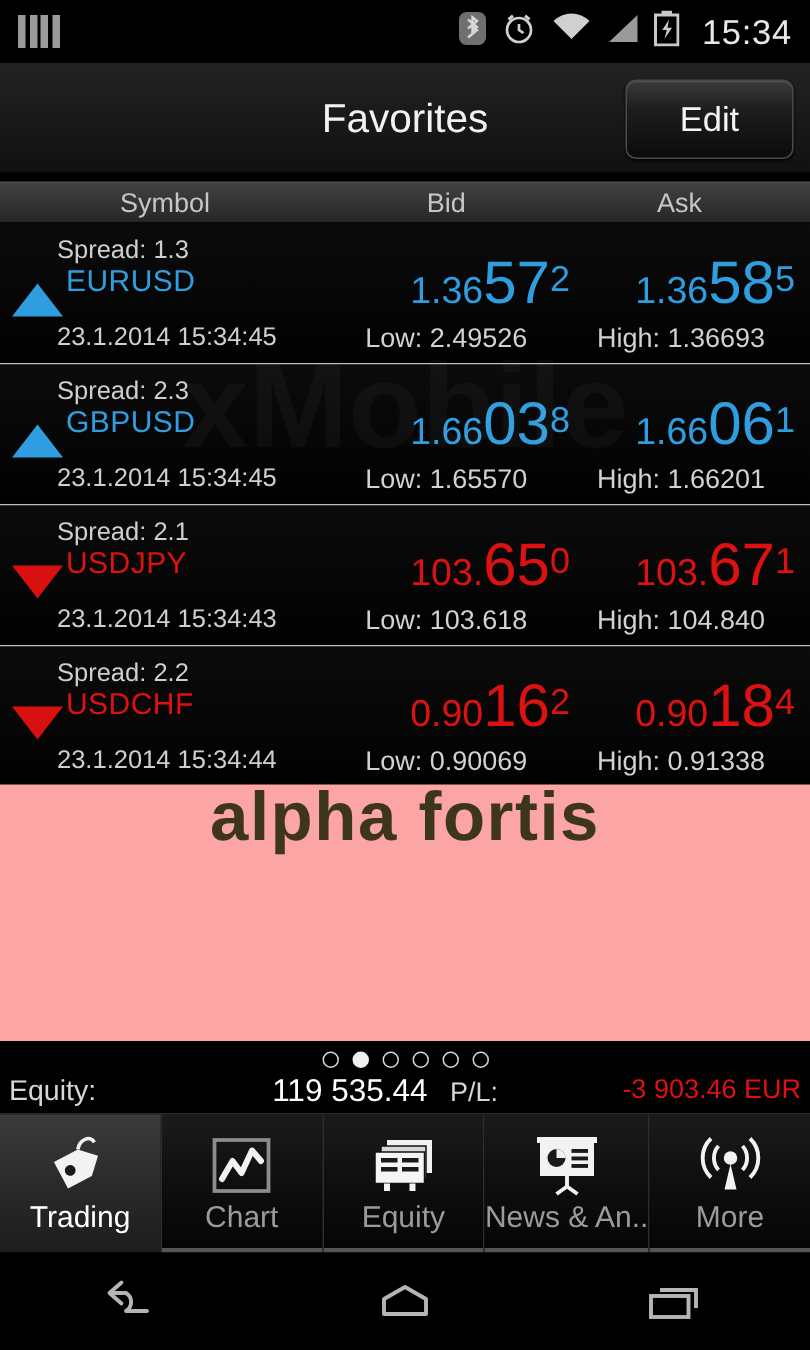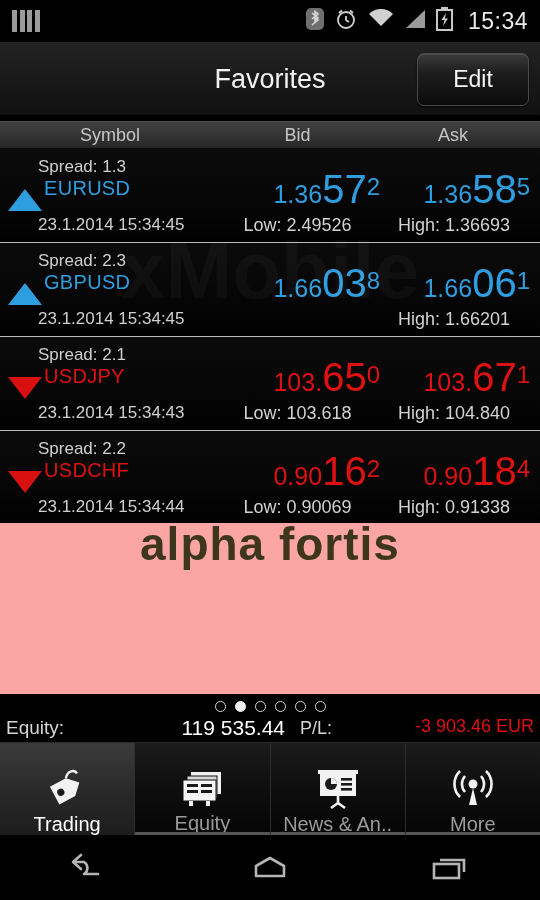--- a/index.html
+++ b/index.html
@@ -137,21 +137,21 @@
   .equity .val-pl { position:absolute; right:6px; top:0; color:#e01010; font-size:18px; }
 
   
   .tabbar {
     position:absolute; top:742px; left:0; width:540px; height:93px;
     display:flex; background:#0a0a0a;
     border-top:1px solid #2a2a2a;
   }
   .tab {
     position:relative; flex:1 1 0; display:flex; flex-direction:column;
-    align-items:center; justify-content:flex-start; padding-top:24px;
+    align-items:center; justify-content:flex-start; padding-top:12px;
     background:linear-gradient(180deg,#1b1b1b 0%,#0d0d0d 55%,#050505 100%);
     border-right:1px solid #2e2e2e; cursor:pointer;
   }
   .tab:last-child { border-right:none; }
   .tab.active {
     background:linear-gradient(180deg,#3b3b3b 0%,#2a2a2a 50%,#1d1d1d 100%);
   }
   .tab .ticon { height:44px; display:flex; align-items:center; justify-content:center; }
   .tab .tlabel { font-size:20px; color:#9b9b9b; margin-top:2px; white-space:nowrap; }
   .tab.active .tlabel { color:#ffffff; }
@@ -239,20 +239,21 @@
         <span class="lowhigh lo">Low: 2.49526</span>
         <span class="lowhigh hi">High: 1.36693</span>
       </div>
       <div class="row">
         <span class="spread">Spread: 2.3</span>
         <span class="arrow up"></span>
         <span class="symbol blue">GBPUSD</span>
         <span class="ts">23.1.2014 15:34:45</span>
         <span class="price bid blue"><span class="p-small">1.66</span><span class="p-big">03</span><span class="p-sup">8</span></span>
         <span class="price ask blue"><span class="p-small">1.66</span><span class="p-big">06</span><span class="p-sup">1</span></span>
+        <span class="lowhigh lo">Low: 1.65570</span>
         <span class="lowhigh hi">High: 1.66201</span>
       </div>
       <div class="row">
         <span class="spread">Spread: 2.1</span>
         <span class="arrow down"></span>
         <span class="symbol red">USDJPY</span>
         <span class="ts">23.1.2014 15:34:43</span>
         <span class="price bid red"><span class="p-small">103.</span><span class="p-big">65</span><span class="p-sup">0</span></span>
         <span class="price ask red"><span class="p-small">103.</span><span class="p-big">67</span><span class="p-sup">1</span></span>
         <span class="lowhigh lo">Low: 103.618</span>
@@ -295,20 +296,30 @@
         <span class="ticon">
           <svg width="48" height="44" viewBox="0 0 48 44">
             <g transform="rotate(-28 24 22)">
               <path d="M10 12 L28 12 L38 22 L28 32 L10 32 Z" fill="#f2f2f2"></path>
               <circle cx="17" cy="22" r="3.6" fill="#1a1a1a"></circle>
               <path d="M28 12 C33 6, 40 8, 40 13" fill="none" stroke="#f2f2f2" stroke-width="2.4"></path>
             </g>
           </svg>
         </span>
         <span class="tlabel">Trading</span>
+        <span class="tab-underline"></span>
+      </div>
+      <div class="tab">
+        <span class="ticon">
+          <svg width="46" height="42" viewBox="0 0 46 42">
+            <rect x="5" y="4" width="36" height="34" fill="none" stroke="#8d8d8d" stroke-width="2.5"></rect>
+            <path d="M10 30 L17 18 L23 26 L30 11 L36 18" fill="none" stroke="#f2f2f2" stroke-width="4" stroke-linejoin="round" stroke-linecap="round"></path>
+          </svg>
+        </span>
+        <span class="tlabel">Chart</span>
         <span class="tab-underline"></span>
       </div>
       <div class="tab">
         <span class="ticon">
           <svg width="50" height="42" viewBox="0 0 50 42">
             <rect x="14" y="4" width="30" height="22" fill="#f2f2f2"></rect>
             <rect x="10" y="8" width="30" height="22" fill="#d8d8d8" stroke="#111" stroke-width="1"></rect>
             <rect x="6" y="12" width="33" height="21" fill="#f5f5f5" stroke="#111" stroke-width="1"></rect>
             <rect x="10" y="16" width="11" height="3" fill="#1a1a1a"></rect>
             <rect x="24" y="16" width="11" height="3" fill="#1a1a1a"></rect>

